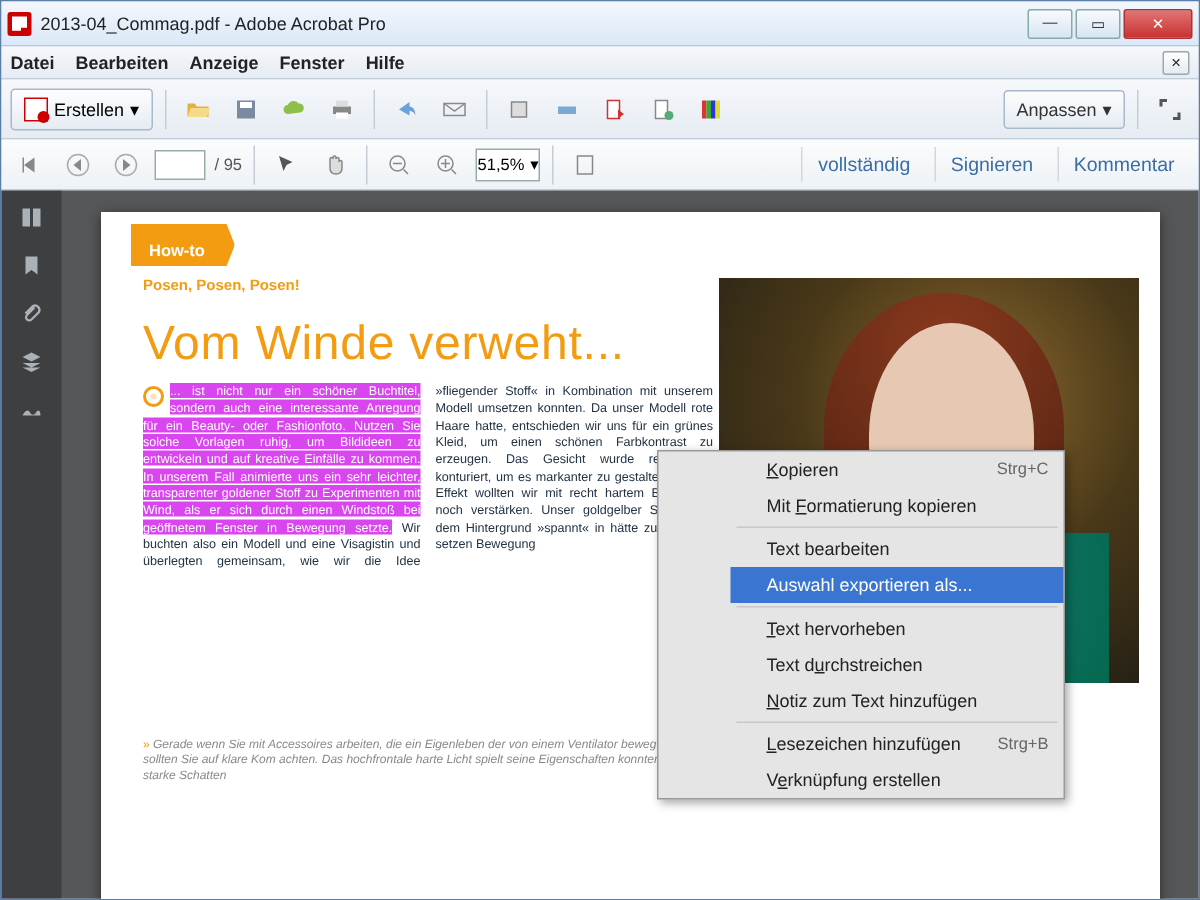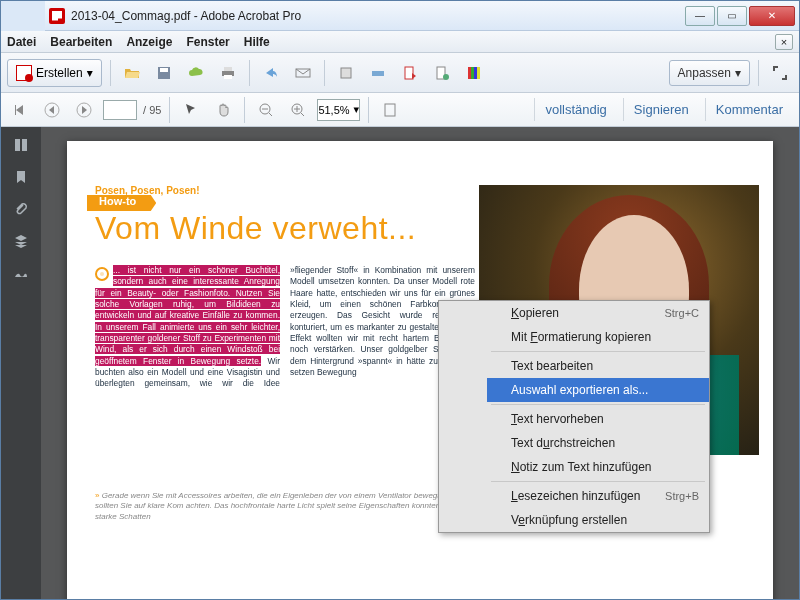--- a/index.html
+++ b/index.html
@@ -1,20 +1,20 @@
 <!DOCTYPE html>
 <html><head>
 <meta charset="utf-8">
 <style>
 * { box-sizing: border-box; margin: 0; padding: 0; font-family: "Segoe UI", Tahoma, sans-serif; }
 body { width: 800px; height: 600px; overflow: hidden; background: #fff; position: relative; }
 
 
 .win { width: 800px; height: 600px; border: 1px solid #5a7ea5; background: #dbe8f7; display: flex; flex-direction: column; }
-.titlebar { height: 30px; background: linear-gradient(#f3f7fc,#dbe8f7); display: flex; align-items: center; padding: 0 4px; border-bottom: 1px solid #b8c9de; margin-left: 44px; }
+.titlebar { height: 30px; background: linear-gradient(#f3f7fc,#dbe8f7); display: flex; align-items: center; padding: 0 4px; border-bottom: 1px solid #b8c9de; }
 .titlebar .appicon { width: 16px; height: 16px; background: #c00; border-radius: 2px; margin-right: 6px; position: relative; }
 .titlebar .appicon:after { content: ""; position: absolute; inset: 3px; background: #fff; clip-path: polygon(0 0,100% 0,100% 80%,60% 80%,60% 100%,0 100%); }
 .titlebar .title { font-size: 12px; color: #222; flex: 1; }
 .winbtns { display: flex; gap: 2px; }
 .winbtn { width: 30px; height: 20px; border: 1px solid #8aa; background: linear-gradient(#f7fafd,#d7e5f3); border-radius: 2px; display:flex;align-items:center;justify-content:center; font-size:10px; color:#333;}
 .winbtn.close { background: linear-gradient(#e27474,#c83232); color:#fff; border-color:#a33; width:46px;}
 .menubar { height: 22px; background: linear-gradient(#f6f8fb,#e6ecf3); display: flex; align-items: center; padding: 0 6px; font-size: 12px; color: #222; border-bottom:1px solid #c3cdd8;}
 .menubar span { margin-right: 14px; cursor: default; font-weight: bold; }
 .menubar .xbtn { margin-left:auto; width:18px; height:16px; border:1px solid #9aa; border-radius:2px; text-align:center; font-size:11px; line-height:14px; background:linear-gradient(#fdfdfe,#e6ecf3);}
 .toolbar { height: 40px; background: linear-gradient(#f6f8fb,#e6ecf3); display: flex; align-items: center; padding: 0 6px; gap:6px; border-bottom:1px solid #c3cdd8; font-size:12px;text-align:right;}
@@ -27,26 +27,26 @@
 .rightlinks { margin-left:auto; display:flex; align-items:center; gap:6px; }
 .panelbtn { color:#3a6ea5; font-size:13px; padding:4px 10px; border-left:1px solid #d0d7de; }
 .anpassen { display:flex; align-items:center; gap:4px; color:#333; border:1px solid #a9b9cc; border-radius:3px; padding:2px 8px; background:linear-gradient(#fdfdfe,#e6ecf3); height:26px; margin-left:auto;}
 .pageinput { width:34px; height:20px; text-align:center; font-size:11px; border:1px solid #9aa;padding-left:32px; }
 .zoombox { display:flex; align-items:center; border:1px solid #9aa; height:22px; padding:0 0; font-size:11px; background:#fff; gap:4px;}
 .content { flex:1; display:flex; background:#565758; overflow:hidden; position:relative;}
 .leftrail { width:40px; background:#3d3f41; display:flex; flex-direction:column; align-items:center; padding-top:8px; gap:12px;}
 .leftrail .ri { width:20px; height:20px; color:#aab1b7; display:flex; align-items:center; justify-content:center; font-size:14px;}
 .docarea { flex:1; overflow:auto; padding:14px 26px; position:relative;}
 .page { width:100%; max-width:730px; background:#fff; box-shadow:0 2px 8px rgba(0,0,0,.5); padding:0; overflow:hidden; position:relative; height:520px;}
-.tab-howto { position:absolute; top:8px; left:20px; background:#f39c12; color:#fff; font-size:11px; font-weight:bold; padding:0 20px 4px 12px; clip-path: polygon(0 0, 92% 0, 100% 50%, 92% 100%, 0 100%); margin-top: 46px;}
+.tab-howto { position:absolute; top:8px; left:20px; background:#f39c12; color:#fff; font-size:11px; font-weight:bold; padding:12px 20px 4px 12px; clip-path: polygon(0 0, 92% 0, 100% 50%, 92% 100%, 0 100%);}
 .article { position:absolute; left:28px; top:44px; width:380px;}
 .kicker { font-size:10px; color:#f39c12; font-weight:bold; margin-bottom:14px;}
-.headline { font-size:32px; color:#f39c12; font-weight:300; letter-spacing:.5px; margin-bottom:18px;}
+.headline { font-size:32px; color:#f39c12; font-weight:300; letter-spacing:.5px; margin-bottom:8px;}
 .cols { column-count:2; column-gap:10px; font-size:8.4px; line-height:1.35; color:#234; text-align:justify;}
-.cols .sel { background:#be185d; color:#fff;}
+.cols .sel { background:#d946ef; color:#fff;}
 .dropcap { float:left; width:14px; height:14px; border:2px solid #f39c12; border-radius:50%; margin:2px 4px 0 0; position:relative;}
 .dropcap:after{content:"";position:absolute;inset:3px;background:#f39c12;border-radius:50%;opacity:.3;}
 .photo { position:absolute; right:14px; top:44px; width:280px; height:270px; background: radial-gradient(circle at 60% 30%, #8f6a2e 0%, #4a3919 45%,#1b1a14 100%); overflow:hidden;}
 .photo .face { position:absolute; right:70px; top:30px; width:110px; height:150px; background:#e7c9b3; border-radius:50% 50% 46% 46%; }
 .photo .hair { position:absolute; right:50px; top:10px; width:160px; height:180px; background: radial-gradient(circle at 50% 20%, #8a3a1e, #4a1e10); border-radius:50% 50% 40% 40%; }
 .photo .dress { position:absolute; right:20px; top:170px; width:260px; height:160px; background: radial-gradient(circle at 50% 20%, #1aa789, #0a6d5a 60%, #064 100%);}
 .caption { position:absolute; left:28px; top:350px; width:380px; font-size:8px; color:#888; font-style:italic; line-height:1.3;}
 .caption:before{content:"» "; color:#f39c12; font-style:normal;}
 
 

